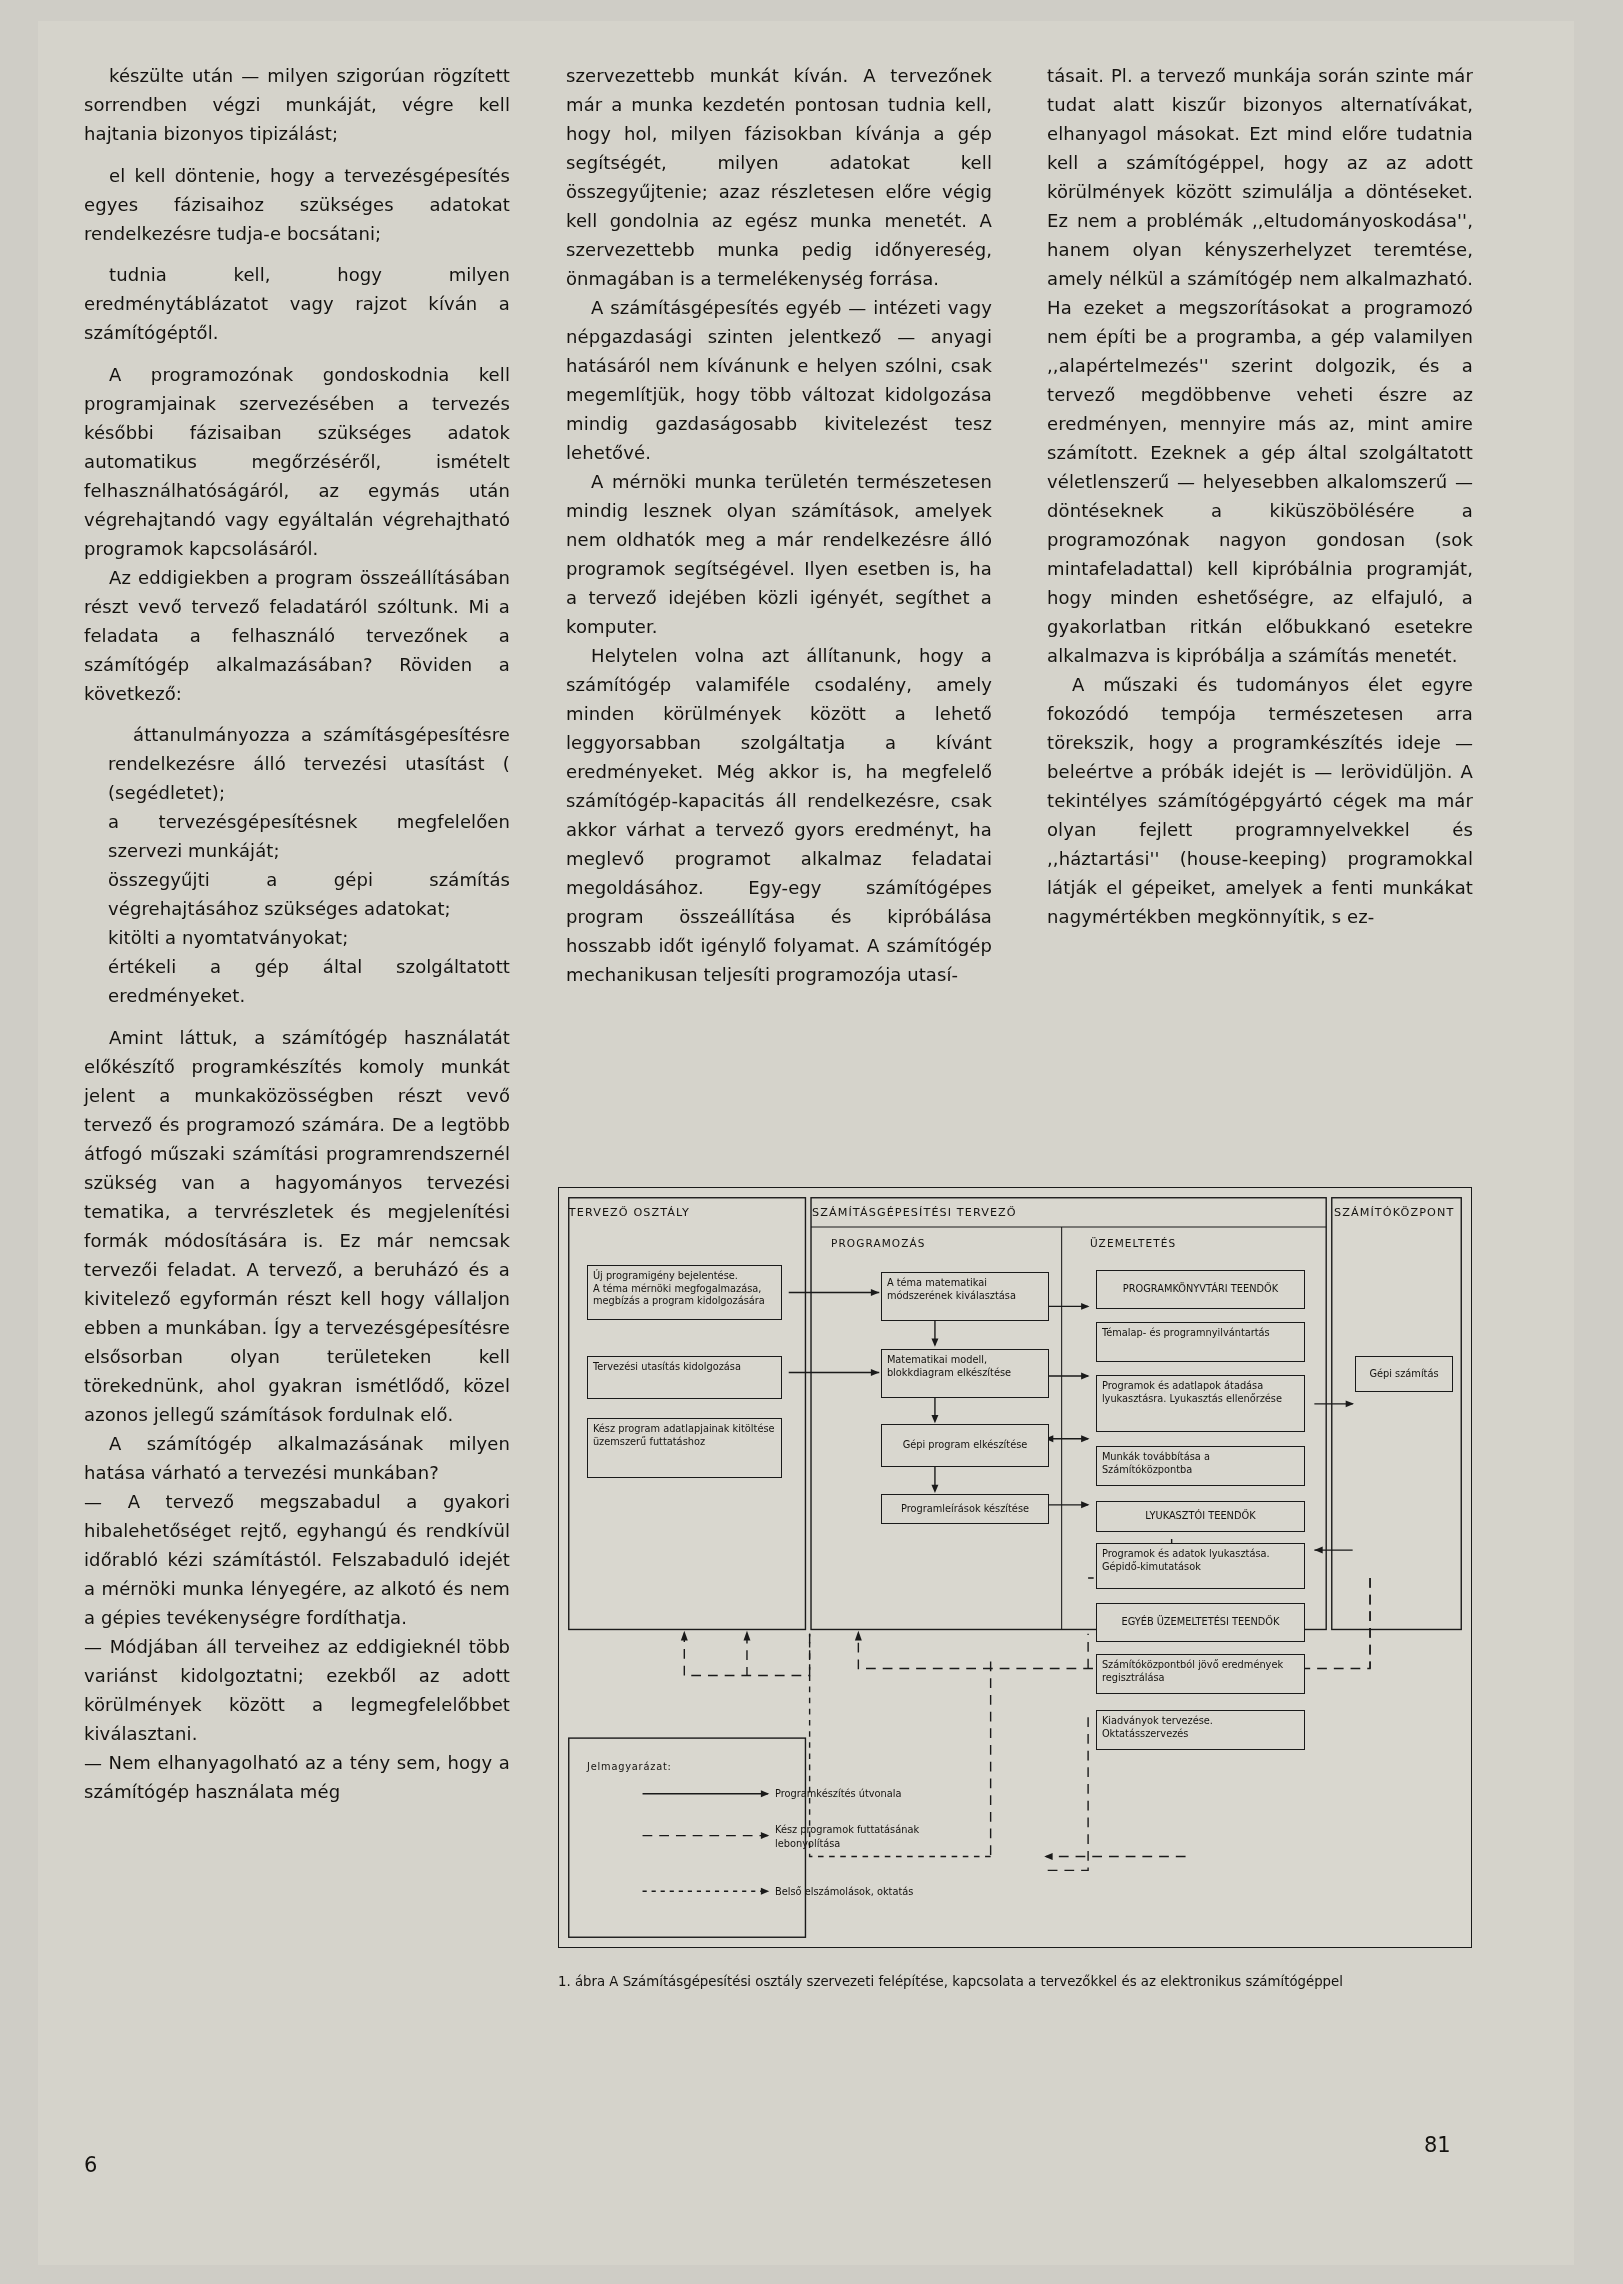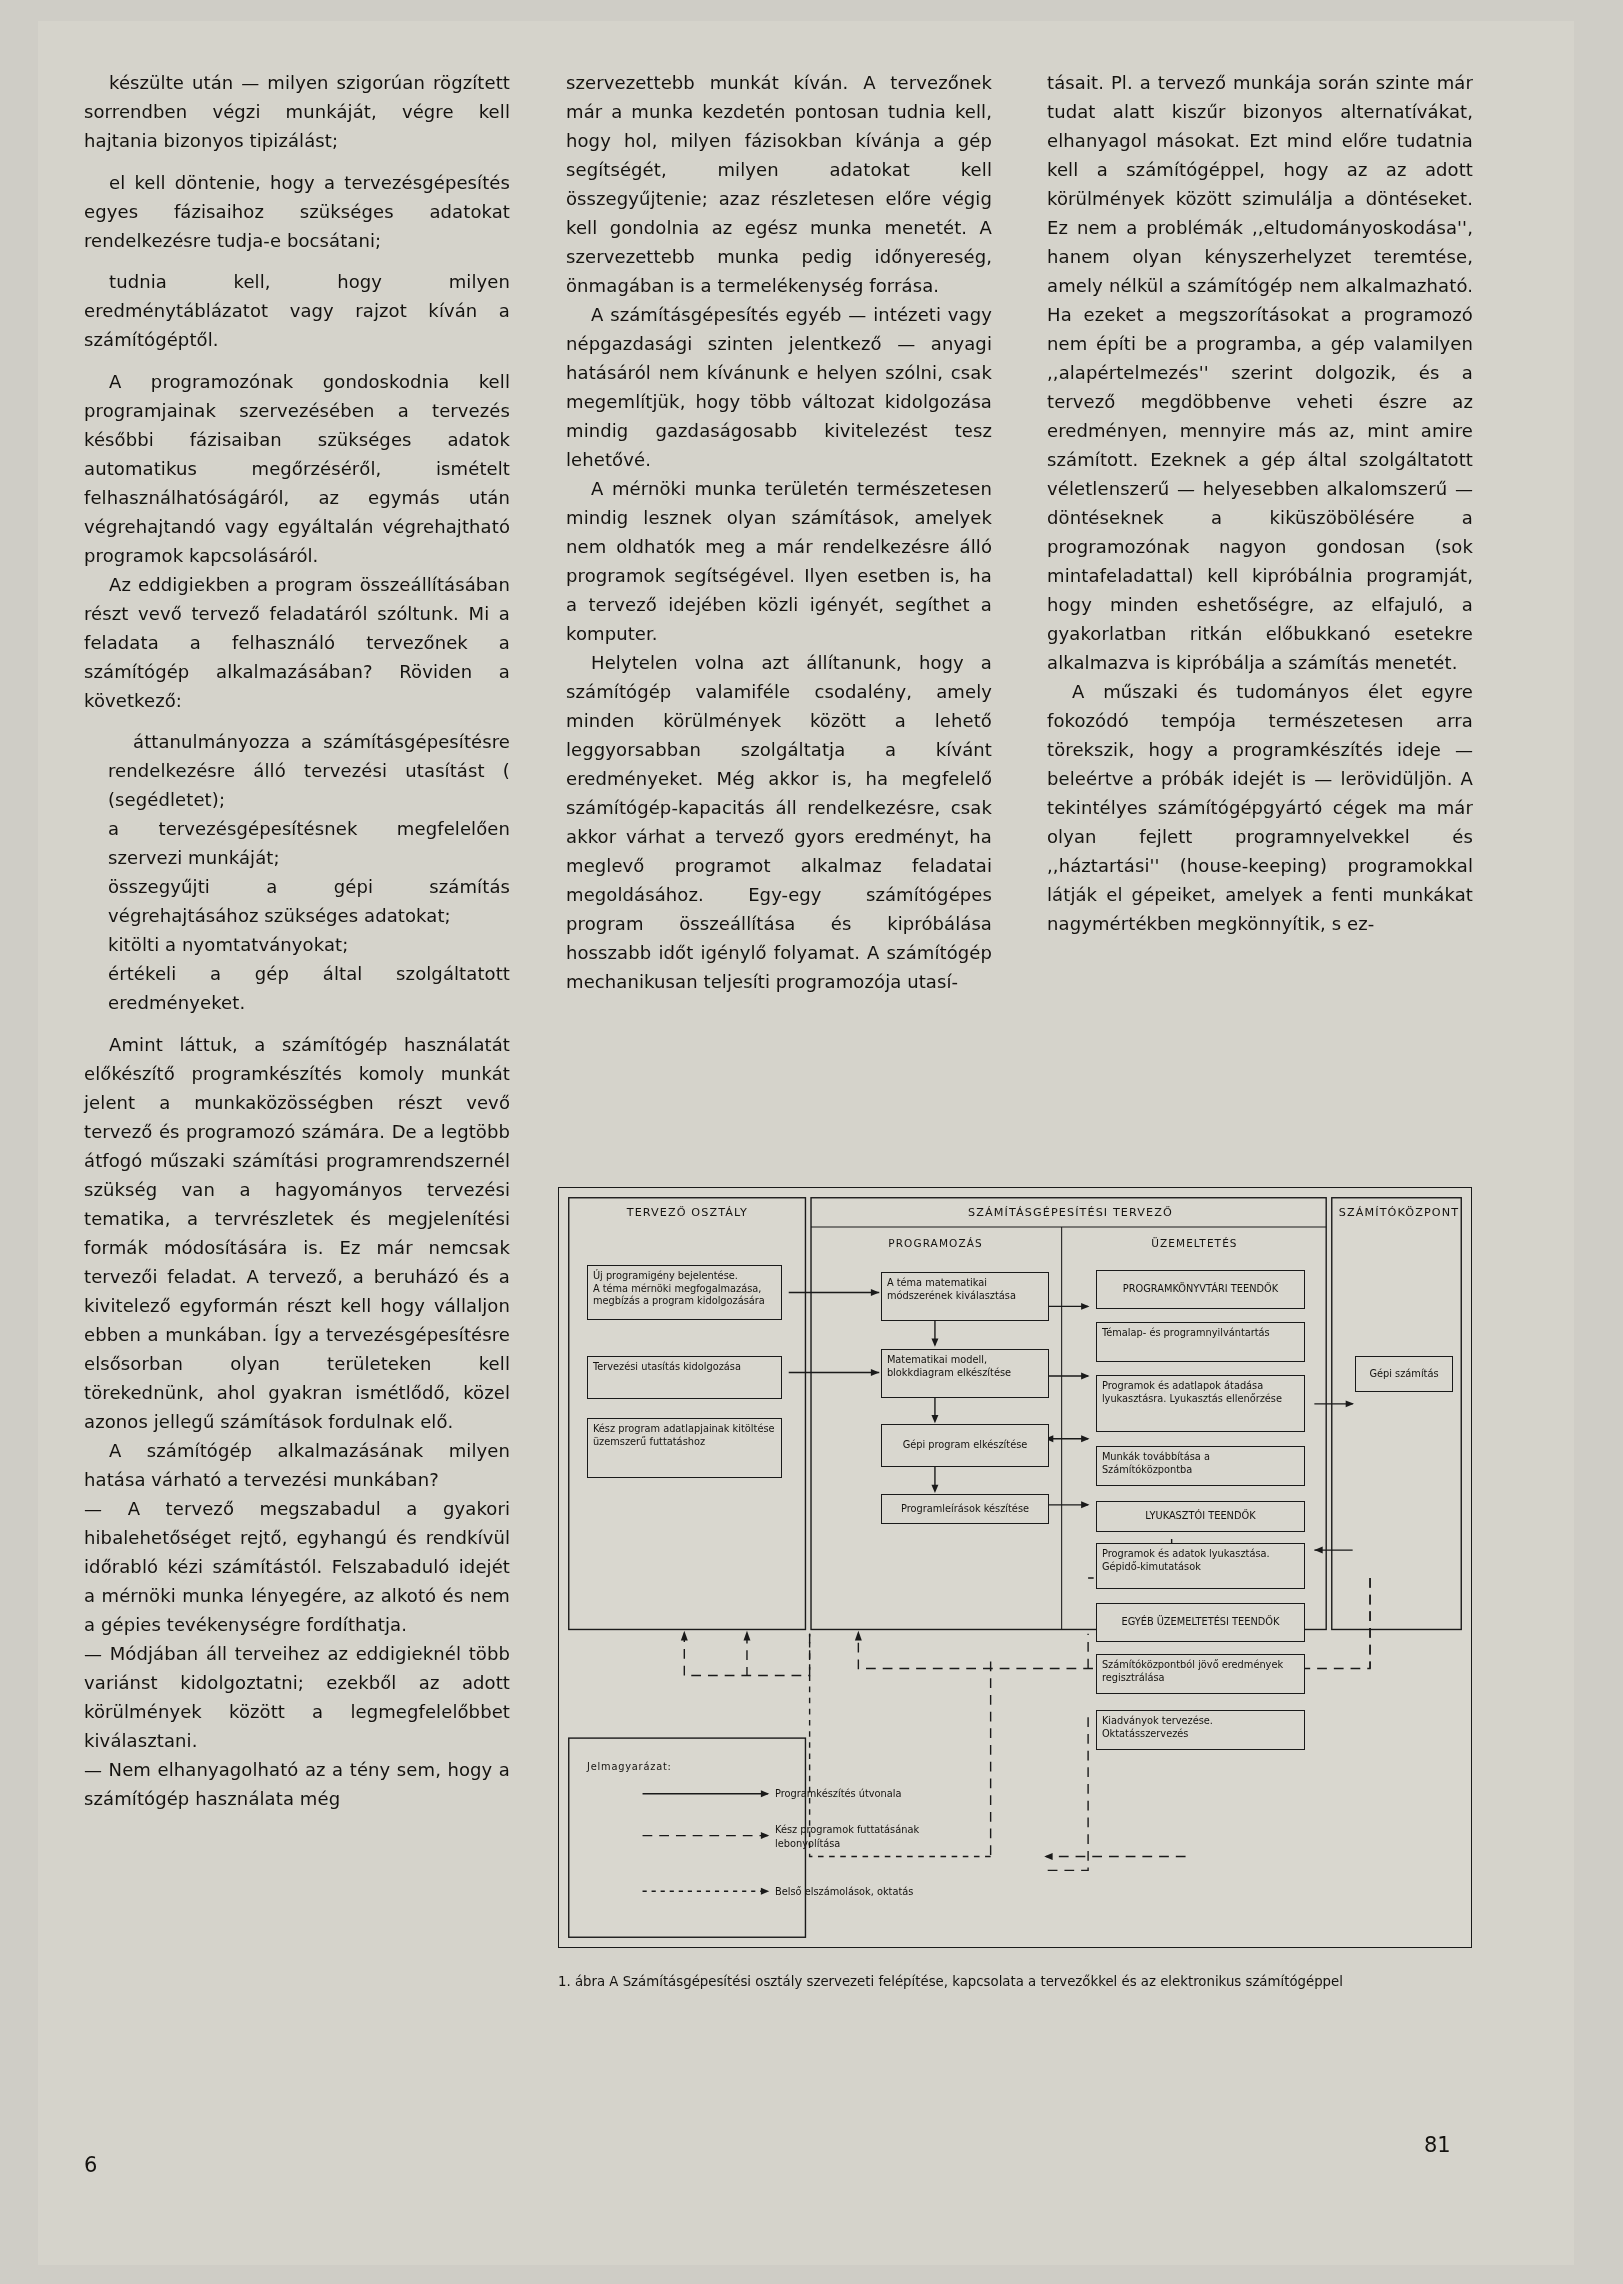--- a/index.html
+++ b/index.html
@@ -25,21 +25,21 @@
     background: #d5d3cb;
   }
   .cols {
     position: absolute;
     left: 84px;
     top: 56px;
     width: 1389px;
   }
   .col {
     position: absolute;
-    top: 12px;
+    top: 5px;
     width: 426px;
     text-align: justify;
     font-size: 18px;
     line-height: 29px;
     letter-spacing: 0.1px;
   }
   #col1 { left: 0; }
   #col2 { left: 482px; }
   #col3 { left: 963px; }
   .col p {
@@ -87,21 +87,20 @@
     display: flex;
     align-items: center;
     justify-content: center;
     text-align: center;
     padding: 2.8px;
   }
   .fhdr {
     position: absolute;
     font-size: 11.2px;
     letter-spacing: 1.1px;
-    text-align: center;
     font-weight: normal;
   }
   .legendbox {
     position: absolute;
     font-size: 9.8px;
     line-height: 14px;
   }
   .pagenum-left {
     position: absolute;
     left: 84px;

